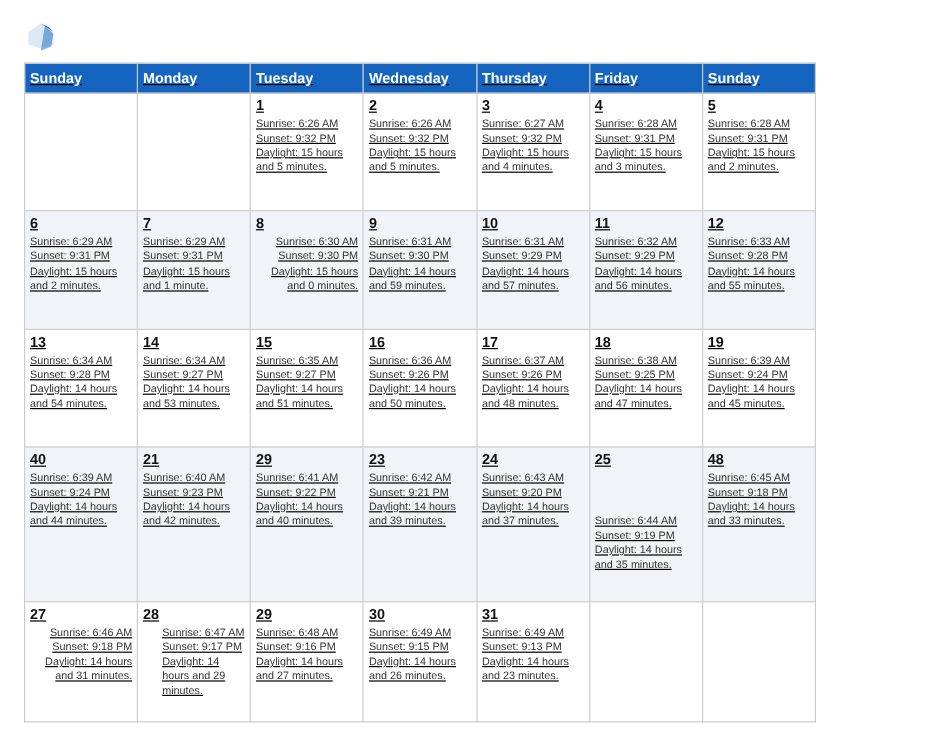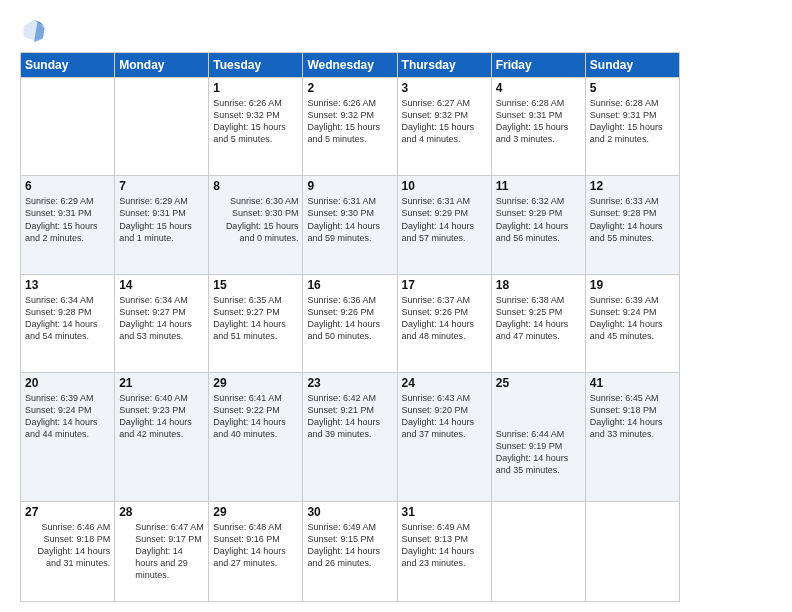--- a/index.html
+++ b/index.html
@@ -9,20 +9,21 @@
       width: 792px;
       height: 612px;
       overflow: hidden;
     }
     .page {
       width: 700px;
       height: 612px;
       padding: 16px 20px 10px 20px;
       display: flex;
       flex-direction: column;
+      text-decoration: underline;
     }
     .header {
       display: flex;
       justify-content: space-between;
       align-items: flex-start;
       margin-bottom: 8px;
     }
     .logo {
       display: flex;
       align-items: center;
@@ -260,21 +261,21 @@
           </td>
           <td>
             <span class="day-number">19</span>
             <div class="day-info" style="white-space: pre-line;">Sunrise: 6:39 AM
 Sunset: 9:24 PM
 Daylight: 14 hours and 45 minutes.</div>
           </td>
         </tr>
         <tr>
           <td>
-            <span class="day-number">20</span>
+            <span class="day-number">40</span>
             <div class="day-info" style="white-space: pre-line;">Sunrise: 6:39 AM
 Sunset: 9:24 PM
 Daylight: 14 hours and 44 minutes.</div>
           </td>
           <td>
             <span class="day-number">21</span>
             <div class="day-info" style="white-space: pre-line;">Sunrise: 6:40 AM
 Sunset: 9:23 PM
 Daylight: 14 hours and 42 minutes.</div>
           </td>
@@ -296,21 +297,21 @@
 Sunset: 9:20 PM
 Daylight: 14 hours and 37 minutes.</div>
           </td>
           <td>
             <span class="day-number">25</span>
             <div class="day-info" style="white-space: pre-line; margin-top: 38px;">Sunrise: 6:44 AM
 Sunset: 9:19 PM
 Daylight: 14 hours and 35 minutes.</div>
           </td>
           <td>
-            <span class="day-number">41</span>
+            <span class="day-number">48</span>
             <div class="day-info" style="white-space: pre-line;">Sunrise: 6:45 AM
 Sunset: 9:18 PM
 Daylight: 14 hours and 33 minutes.</div>
           </td>
         </tr>
         <tr>
           <td>
             <span class="day-number">27</span>
             <div class="day-info" style="white-space: pre-line; text-align: right;">Sunrise: 6:46 AM
 Sunset: 9:18 PM

